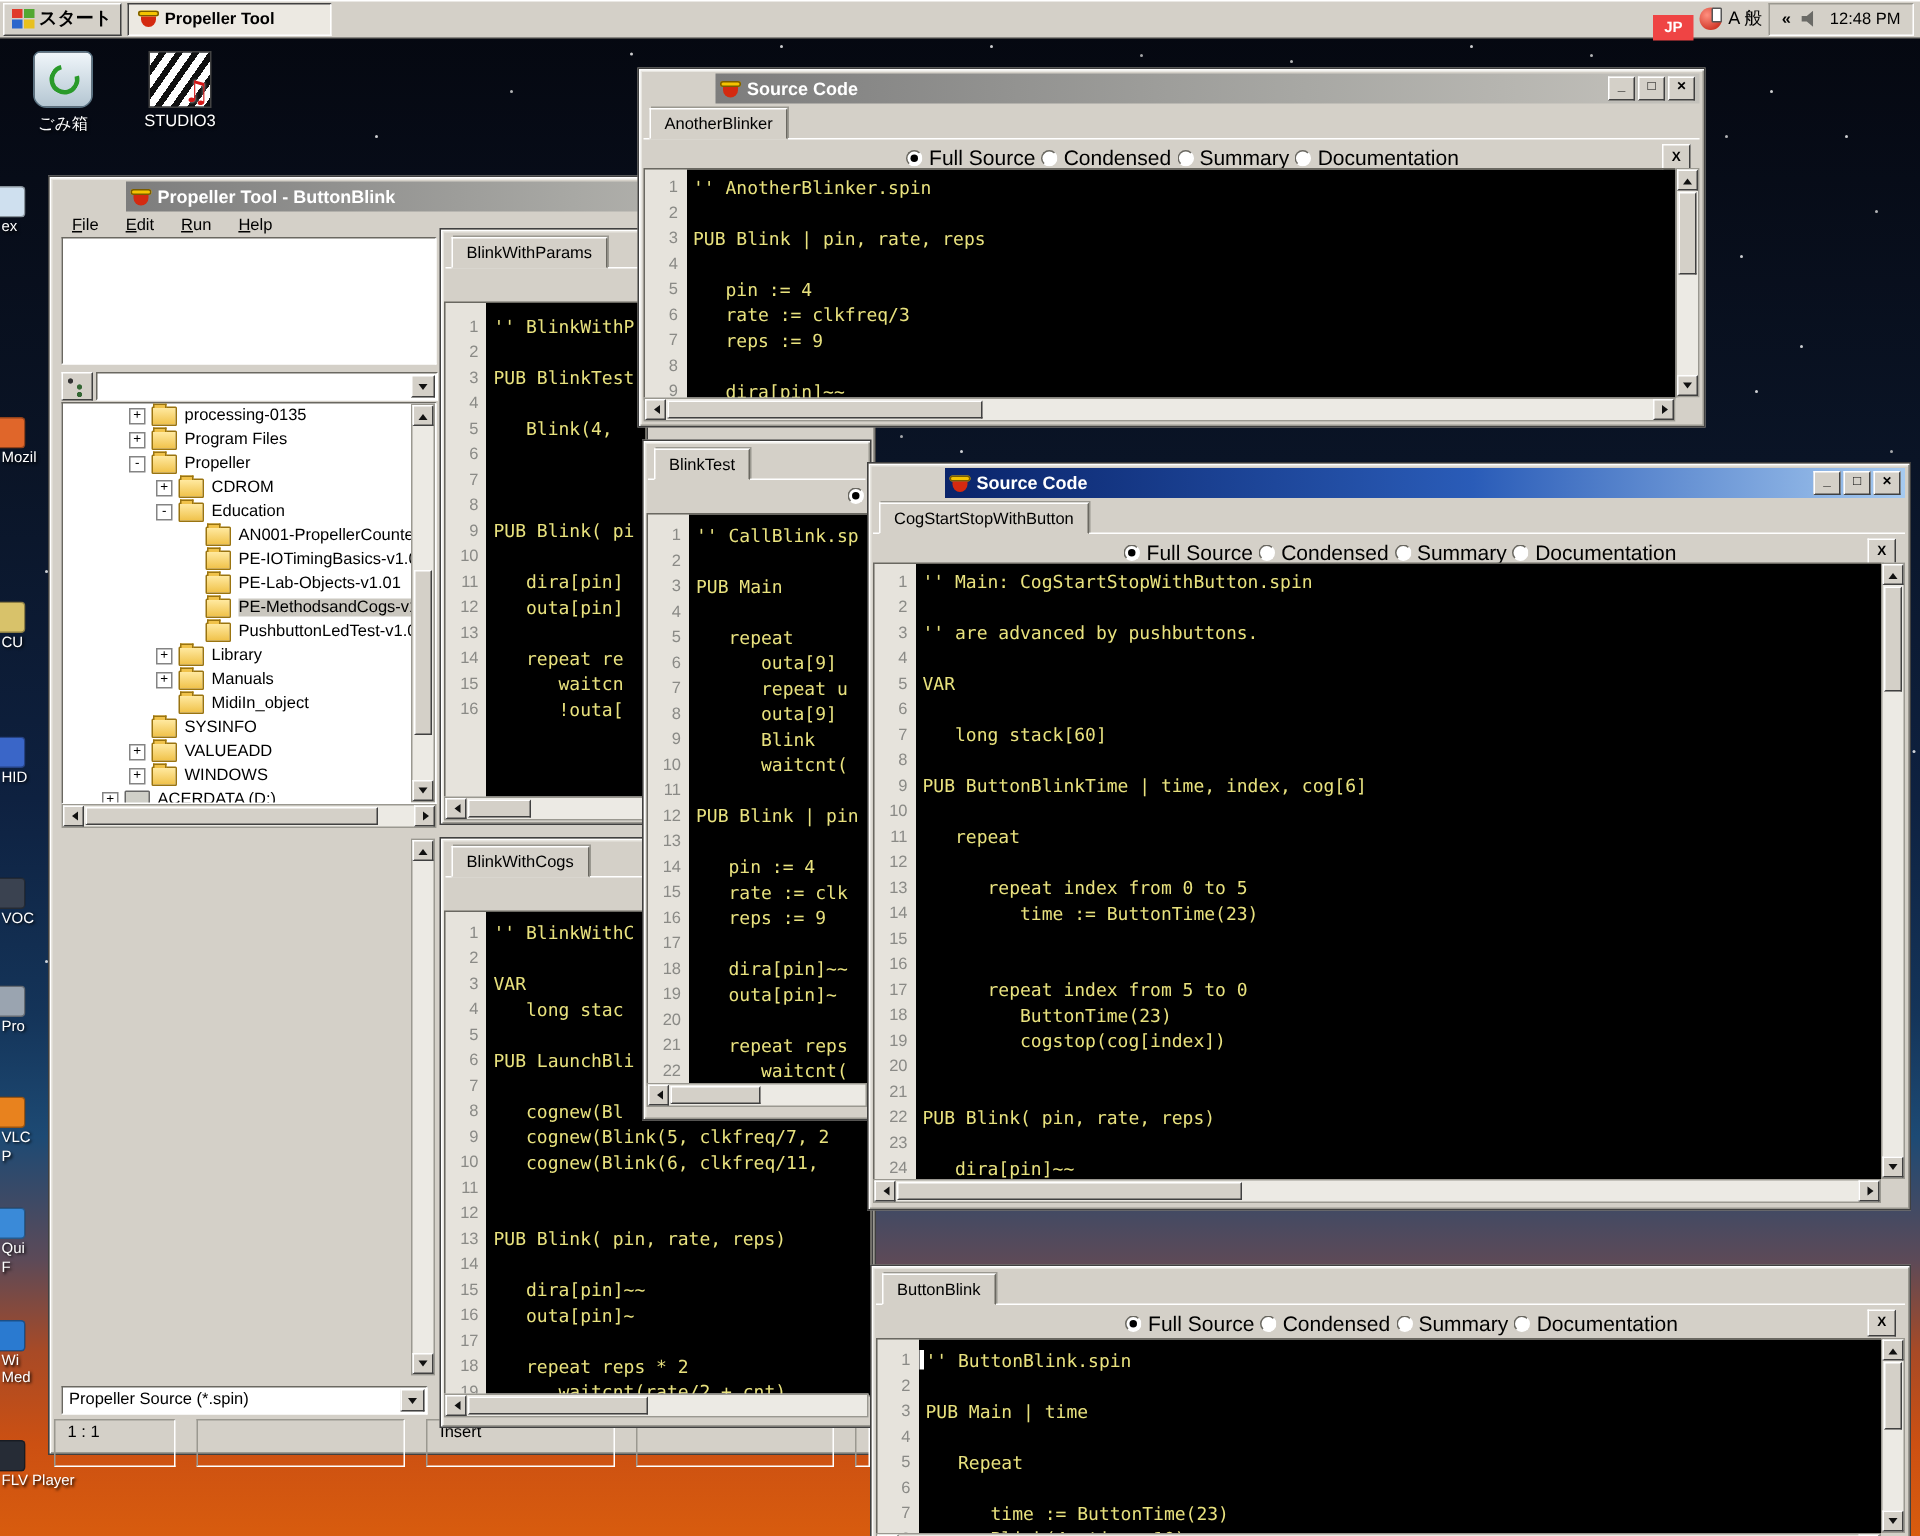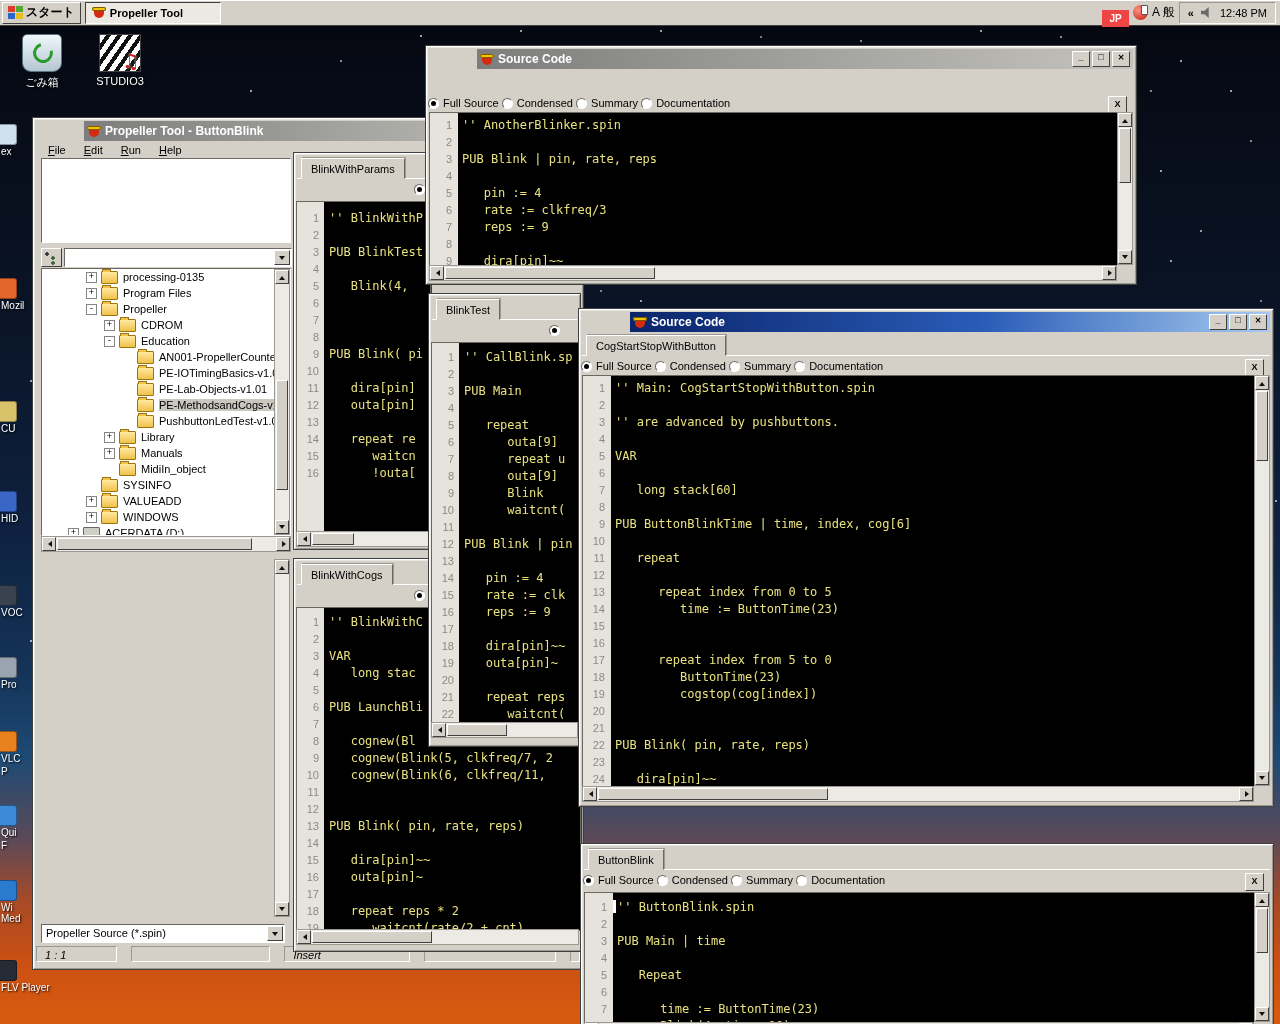--- a/index.html
+++ b/index.html
@@ -29,21 +29,21 @@
     font-size:9px;font-weight:bold;text-align:center;line-height:11px;color:#000;}
   .wbtn.min::before{content:"_";}
   .wbtn.max::before{content:"\25A1";}
   .wbtn.cls::before{content:"\2715";font-size:8px;}
   .pico{position:relative;width:14px;height:13px;flex:none;}
   .pico::before{content:"";position:absolute;left:0;top:1px;width:14px;height:4px;background:#f5c400;border-radius:2px;box-shadow:0 0 0 1px #7a5c00 inset;}
   .pico::after{content:"";position:absolute;left:2px;top:5px;width:10px;height:7px;background:#d42a10;border-radius:0 0 6px 6px;}
   .tabrow{position:absolute;left:3px;right:3px;height:22px;display:flex;align-items:flex-end;padding-left:4px;border-bottom:1px solid #fff;}
   .tab{height:19px;padding:0 9px;background:#d4d0c8;border:1px solid;border-color:#fff #6a6861 #d4d0c8 #fff;
     font-size:11px;display:flex;align-items:center;position:relative;top:1px;box-shadow:1px -1px 0 #9a9890;}
-  .radrow{position:absolute;left:2px;right:3px;height:22px;font-size:11px;}
+  .radrow{position:absolute;left:18px;right:3px;height:22px;font-size:14px;text-align:center;}
   .ropt{display:flex;align-items:center;gap:4px;white-space:nowrap;}
   .rad{width:11px;height:11px;border-radius:50%;background:#fff;border:1px solid;border-color:#6a6861 #fff #fff #6a6861;box-sizing:border-box;flex:none;}
   .rad.on::after{content:"";display:block;width:5px;height:5px;border-radius:50%;background:#000;margin:2px;}
   .viewx{position:absolute;right:6px;top:3px;width:17px;height:16px;background:#d4d0c8;border:1px solid;
     border-color:#fff #404040 #404040 #fff;font-size:9px;font-weight:bold;text-align:center;line-height:14px;}
   .viewx::before{content:"X";}
   
   .editor{position:absolute;background:linear-gradient(90deg,#e6e3dc 0 28px,#000 28px);overflow:hidden;border:1px solid #6a6861;}
   .lines{position:absolute;inset:0;}
   .crow{display:flex;height:17px;line-height:17px;white-space:pre;}
@@ -81,21 +81,21 @@
   .fic::before{content:"";position:absolute;left:0;top:-3px;width:7px;height:2px;background:#f0c24a;border:1px solid #9a7410;border-bottom:none;}
   .titem.drive .fic{background:#cfcfc8;border-color:#666;}
   .titem.drive .fic::before{display:none;}
   .titem.sel .tlbl{background:#cac7bf;}
   .tree-vsb{top:0;right:0;height:266px;}
   .filelist{position:absolute;left:8px;top:440px;width:250px;height:360px;background:#fff;border:1px solid;border-color:#6a6861 #fff #fff #6a6861;box-sizing:border-box;overflow:hidden;padding-top:2px;}
   .fitem{height:16px;line-height:16px;font-size:11px;padding-left:4px;white-space:nowrap;}
   .fitem.sel{background:#cac7bf;width:160px;}
   .dropdown{position:absolute;left:8px;top:806px;width:244px;height:19px;background:#fff;border:1px solid;border-color:#6a6861 #fff #fff #6a6861;box-sizing:border-box;font-size:11px;line-height:17px;padding-left:4px;}
   .dropdown .ddbtn{right:1px;}
-  .statusbar{position:absolute;left:3px;right:3px;top:828px;height:16px;display:flex;gap:14px;font-style:italic;}
+  .statusbar{position:absolute;left:3px;right:3px;top:828px;height:32px;display:flex;gap:14px;}
   .scell{border:1px solid;border-color:#9a9890 #fff #fff #9a9890;font-size:11px;line-height:16px;padding-left:8px;box-sizing:border-box;}
   .scell:nth-of-type(1){width:90px;}.scell:nth-of-type(2){width:156px;}.scell:nth-of-type(3){width:140px;}
   .scell:nth-of-type(4){width:148px;}.scell:nth-of-type(5){flex:1;}
   
   #taskbar{position:absolute;left:0;top:0;width:1280px;height:26px;background:#d4d0c8;border-bottom:1px solid #404040;
     box-shadow:inset 0 1px 0 #fff;display:flex;align-items:center;gap:4px;padding:0 2px;box-sizing:border-box;z-index:40;}
   .startbtn{height:20px;display:flex;align-items:center;gap:3px;padding:0 5px;background:#d4d0c8;
     border:1px solid;border-color:#fff #404040 #404040 #fff;font-weight:bold;font-size:12px;}
   .flag{width:15px;height:13px;display:grid;grid-template-columns:7px 7px;grid-template-rows:6px 6px;gap:1px;}
   .flag i:nth-child(1){background:#e03a2a;} .flag i:nth-child(2){background:#52a832;}
@@ -475,20 +475,23 @@
   <div class="win" style="left:425px;top:45px;width:710px;height:238px;z-index:6;">
     <div class="tbar inactive">
       <span class="pico"></span>
       <span class="ttl">Source Code</span>
       <span class="wbtns">
         <span class="wbtn min"></span>
         <span class="wbtn max"></span>
         <span class="wbtn cls"></span>
       </span>
     </div>
+    <div class="tabrow" style="top:24px;">
+      <span class="tab">AnotherBlinker</span>
+    </div>
     <div class="radrow" style="top:47px;">
       
       <span class="viewx"></span>
     
         <span class="ropt" style="display:inline-flex;margin:4px 0 0 0;">
           <span class="rad on"></span>
           <span>Full Source</span>
         </span>
       
         <span class="ropt" style="display:inline-flex;margin:4px 0 0 0;">

